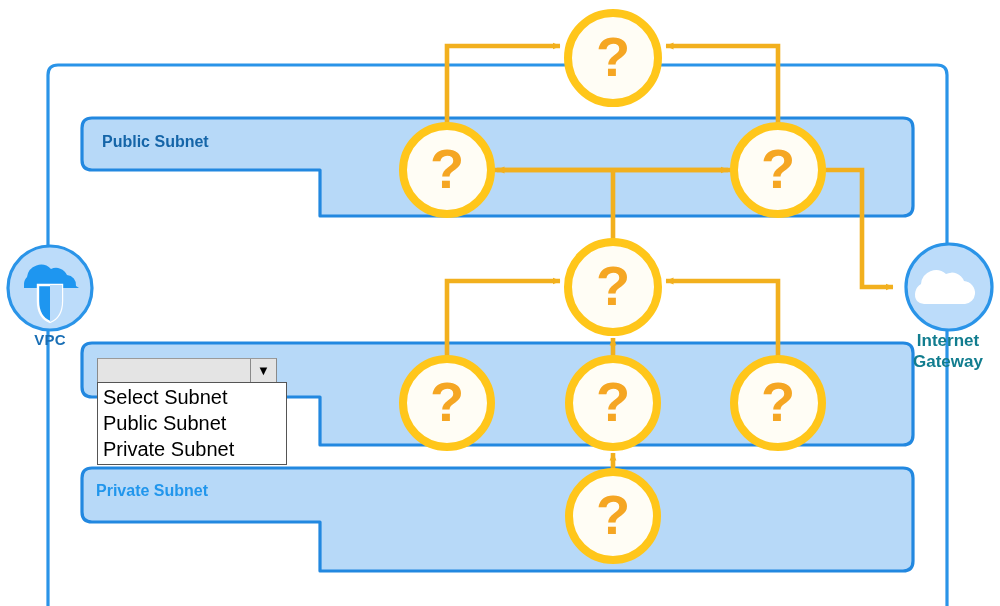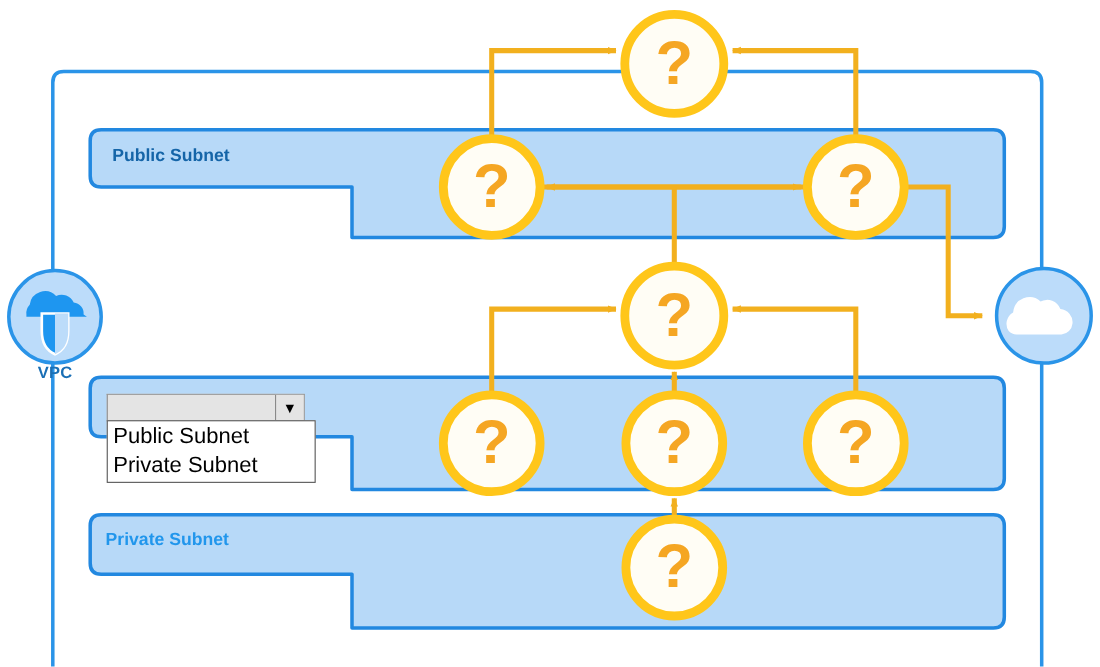--- a/index.html
+++ b/index.html
@@ -220,29 +220,34 @@
       </g>
       <g>
         <circle cx="613" cy="516" r="44" fill="#fffdf5" stroke="#ffc61a" stroke-width="8"></circle>
         <text x="613" y="534" text-anchor="middle" font-family="Liberation Sans, sans-serif" font-size="56" font-weight="bold" fill="#f5a623">?</text>
       </g>
     </g>
   </svg>
 
   <div class="label-text" id="vpc-label">VPC</div>
 
+  <div class="label-text" id="igw-label">
+    <div>Internet</div>
+    <div>Gateway</div>
+  </div>
 
   <div class="label-text" id="public-subnet-label">Public Subnet</div>
 
   <div class="label-text" id="private-subnet-label">Private Subnet</div>
 
   <div id="subnet-dropdown">
     <div id="subnet-select-box">
       <div id="subnet-select-value"></div>
       <div id="subnet-select-arrow">▼</div>
     </div>
     <div id="subnet-option-list">
+      <div class="subnet-option">Select Subnet</div>
       <div class="subnet-option">Public Subnet</div>
       <div class="subnet-option">Private Subnet</div>
     </div>
   </div>
 
 </div>
 
 </body></html>

